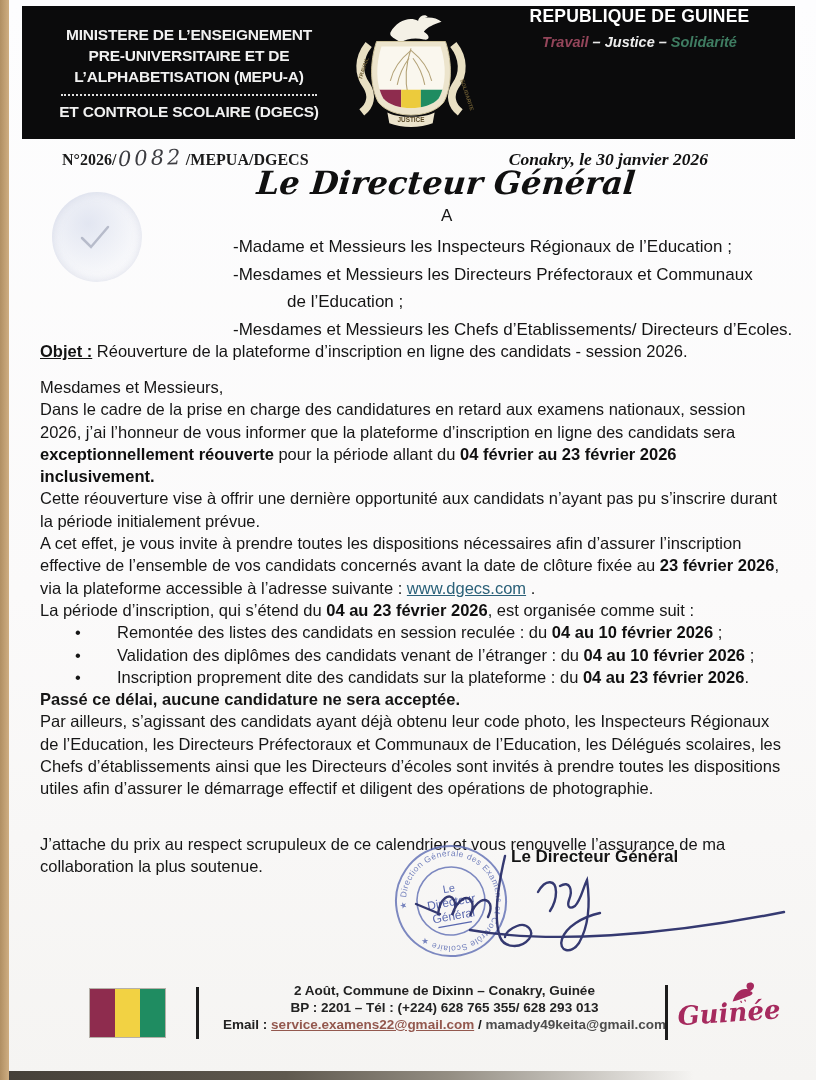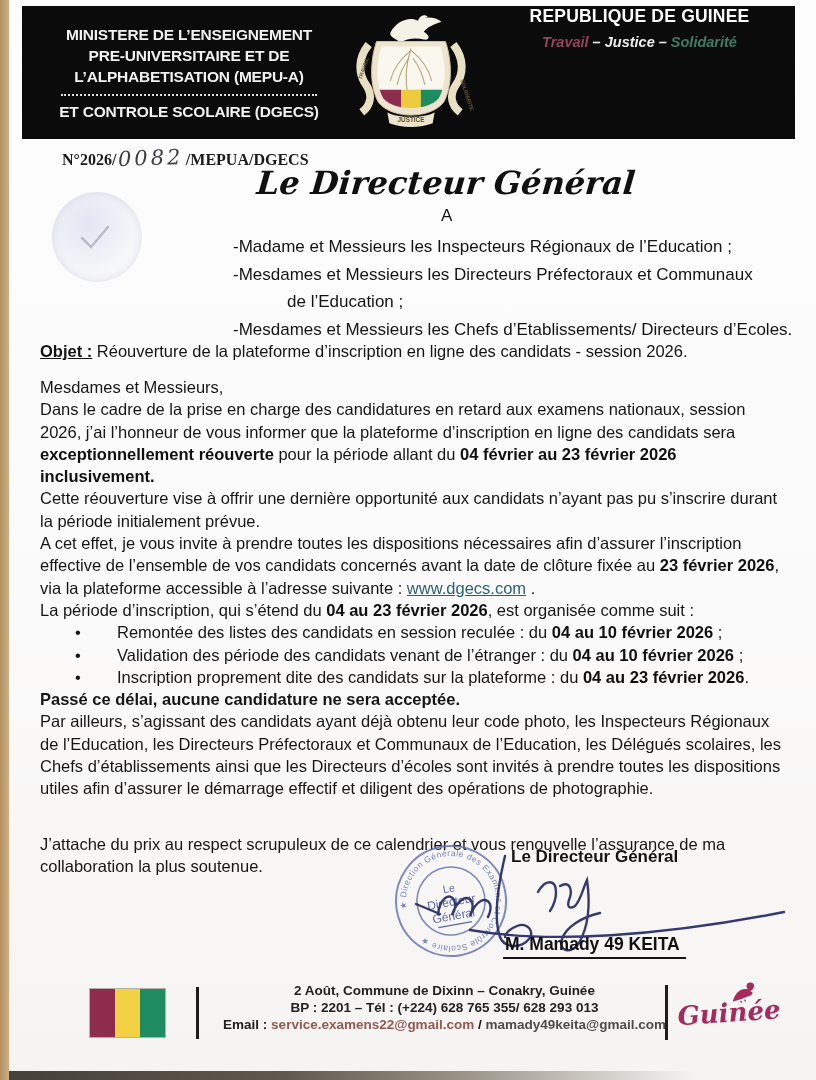--- a/index.html
+++ b/index.html
@@ -83,21 +83,21 @@
   
   .footer{ position:absolute; left:17px; top:980px; width:704px; height:70px;}
   .flag{ position:absolute; left:72px; top:8px; width:77px; height:50px; display:flex;
     border:1px solid #b5b0a8;}
   .flag .s1{flex:1; background:#8e2c4e;} .flag .s2{flex:1; background:#f2d243;} .flag .s3{flex:1; background:#1f8c61;}
   .f-div1{ position:absolute; left:179px; top:7px; width:3px; height:52px; background:#1c1c1c;}
   .f-div2{ position:absolute; left:648px; top:5px; width:3px; height:55px; background:#1c1c1c;}
   .f-address{ position:absolute; left:205px; top:2px; width:445px; text-align:center;
     color:#222; font-weight:700; font-size:13.5px; line-height:17px;}
   .f-address .l2{ font-size:13.5px; }
-  .email1{ color:#93584e; font-weight:700;}
+  .email1{ color:#93584e; font-weight:700;text-decoration:underline;}
   .email-sep{ color:#1a1a1a; }
   .email2{ color:#4c4c4c; font-weight:700;}
   .guinee-logo{ position:absolute; left:660px; top:6px; width:96px; text-align:center;
     transform:rotate(-4deg);}
   .guinee-logo .bird{ position:absolute; left:52px; top:-4px;}
   .guinee-text{ font-family:"DejaVu Serif", serif; font-style:italic; font-weight:700;
     font-size:26px; color:#a62a5e; margin-top:12px;}
 </style>
 </head>
 <body>
@@ -156,20 +156,21 @@
         <span class="m-dash">–</span>
         <span class="m-green">Solidarité</span>
       </div>
     </div>
   </div>
 
   <div class="refline">
     <div class="ref-left">
       <span>N°2026/</span><span class="ref-hand">0082</span><span>/MEPUA/DGECS</span>
     </div>
+    <div class="ref-date">Conakry, le 30 janvier 2026</div>
   </div>
 
   <div class="watermark">
     <svg width="34" height="28" viewBox="0 0 34 28">
       <path d="M4,14 L13,23 L30,3" stroke="#7a8098" stroke-width="2.5" fill="none" stroke-linecap="round"></path>
     </svg>
   </div>
 
   <div class="doc-title">Le Directeur Général</div>
   <div class="addr-a">A</div>
@@ -190,21 +191,21 @@
     <p>Cette réouverture vise à offrir une dernière opportunité aux candidats n’ayant pas pu s’inscrire durant la période initialement prévue.</p>
     <p><span>A cet effet, je vous invite à prendre toutes les dispositions nécessaires afin d’assurer l’inscription effective de l’ensemble de vos candidats concernés avant la date de clôture fixée au </span><b>23 février 2026</b><span>, via la plateforme accessible à l’adresse suivante : </span><span class="link">www.dgecs.com</span><span> .</span></p>
     <p><span>La période d’inscription, qui s’étend du </span><b>04 au 23 février 2026</b><span>, est organisée comme suit :</span></p>
 
     <div class="bullet-row">
       <span class="bullet-dot">•</span>
       <span class="bullet-text"><span>Remontée des listes des candidats en session reculée : du </span><b>04 au 10 février 2026</b><span> ;</span></span>
     </div>
     <div class="bullet-row">
       <span class="bullet-dot">•</span>
-      <span class="bullet-text"><span>Validation des période des candidats venant de l’étranger : du </span><b>04 au 10 février 2026</b><span> ;</span></span>
+      <span class="bullet-text"><span>Validation des diplômes des candidats venant de l’étranger : du </span><b>04 au 10 février 2026</b><span> ;</span></span>
     </div>
     <div class="bullet-row">
       <span class="bullet-dot">•</span>
       <span class="bullet-text"><span>Inscription proprement dite des candidats sur la plateforme : du </span><b>04 au 23 février 2026</b><span>.</span></span>
     </div>
 
     <p class="deadline">Passé ce délai, aucune candidature ne sera acceptée.</p>
     <p>Par ailleurs, s’agissant des candidats ayant déjà obtenu leur code photo, les Inspecteurs Régionaux de l’Education, les Directeurs Préfectoraux et Communaux de l’Education, les Délégués scolaires, les Chefs d’établissements ainsi que les Directeurs d’écoles sont invités à prendre toutes les dispositions utiles afin d’assurer le démarrage effectif et diligent des opérations de photographie.</p>
     <p class="closing">J’attache du prix au respect scrupuleux de ce calendrier et vous renouvelle l’assurance de ma collaboration la plus soutenue.</p>
   </div>
@@ -230,21 +231,20 @@
     <g stroke="#252a66" stroke-width="2.4" fill="none" stroke-linecap="round" opacity="0.92">
       <path d="M8,54 L32,64"></path>
       <path d="M30,64 C32,48 42,42 46,50 C49,56 46,62 44,65 C50,48 60,44 64,52 C66,58 63,63 62,66 C68,50 78,46 82,54 C84,60 81,64 80,67"></path>
       <path d="M97,6 C89,40 86,70 92,87 C96,98 113,99 121,89 C127,81 119,72 109,76 C101,79 97,84 97,87"></path>
       <path d="M130,42 C138,28 148,30 148,42 C148,52 144,58 142,61"></path>
       <path d="M152,36 C162,30 165,40 161,50 C159,56 161,60 167,56 C173,50 175,38 179,30 C181,44 183,72 171,93 C163,105 150,101 154,89 C158,77 174,67 192,63"></path>
       <path d="M62,80 C140,94 255,86 376,62"></path>
     </g>
   </svg>
 
-  <div class="sig-name">M. Mamady 49 KEITA</div>
 
   <div class="footer">
     <div class="flag">
       <div class="s1"></div>
         <div class="s2"></div>
         <div class="s3"></div>
     </div>
     <div class="f-div1"></div>
     <div class="f-address">
       <div>2 Août, Commune de Dixinn – Conakry, Guinée</div>

